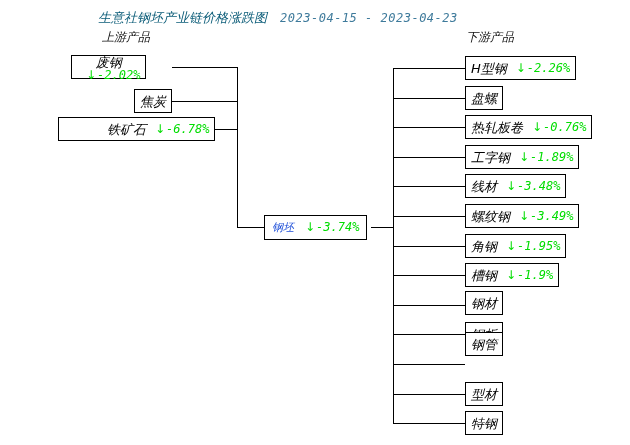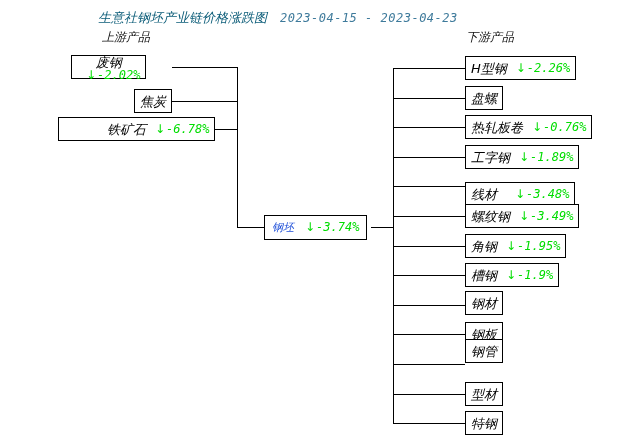--- a/index.html
+++ b/index.html
@@ -174,21 +174,21 @@
         <span class="label">盘螺</span>
       </div>
       <div class="node dn" style="left: 465px; top: 115px;">
         <span class="label">热轧板卷</span>
         <span class="pct"><span class="arrow">↓</span><span>-0.76%</span></span>
       </div>
       <div class="node dn" style="left: 465px; top: 145px;">
         <span class="label">工字钢</span>
         <span class="pct"><span class="arrow">↓</span><span>-1.89%</span></span>
       </div>
-      <div class="node dn" style="left: 465px; top: 182px; gap: 9px;">
+      <div class="node dn" style="left: 465px; top: 174px;">
         <span class="label">线材</span>
         <span class="pct"><span class="arrow">↓</span><span>-3.48%</span></span>
       </div>
       <div class="node dn" style="left: 465px; top: 204px;">
         <span class="label">螺纹钢</span>
         <span class="pct"><span class="arrow">↓</span><span>-3.49%</span></span>
       </div>
       <div class="node dn" style="left: 465px; top: 234px;">
         <span class="label">角钢</span>
         <span class="pct"><span class="arrow">↓</span><span>-1.95%</span></span>
@@ -196,21 +196,21 @@
       <div class="node dn" style="left: 465px; top: 263px;">
         <span class="label">槽钢</span>
         <span class="pct"><span class="arrow">↓</span><span>-1.9%</span></span>
       </div>
       <div class="node dn" style="left: 465px; top: 291px;">
         <span class="label">钢材</span>
       </div>
       <div class="node dn" style="left: 465px; top: 322px;">
         <span class="label">钢板</span>
       </div>
-      <div class="node dn" style="left: 465px; top: 339px;">
+      <div class="node dn" style="left: 465px; top: 332px;">
         <span class="label">钢管</span>
       </div>
       <div class="node dn" style="left: 465px; top: 382px;">
         <span class="label">型材</span>
       </div>
       <div class="node dn" style="left: 465px; top: 411px;">
         <span class="label">特钢</span>
       </div>
     </div>
 

